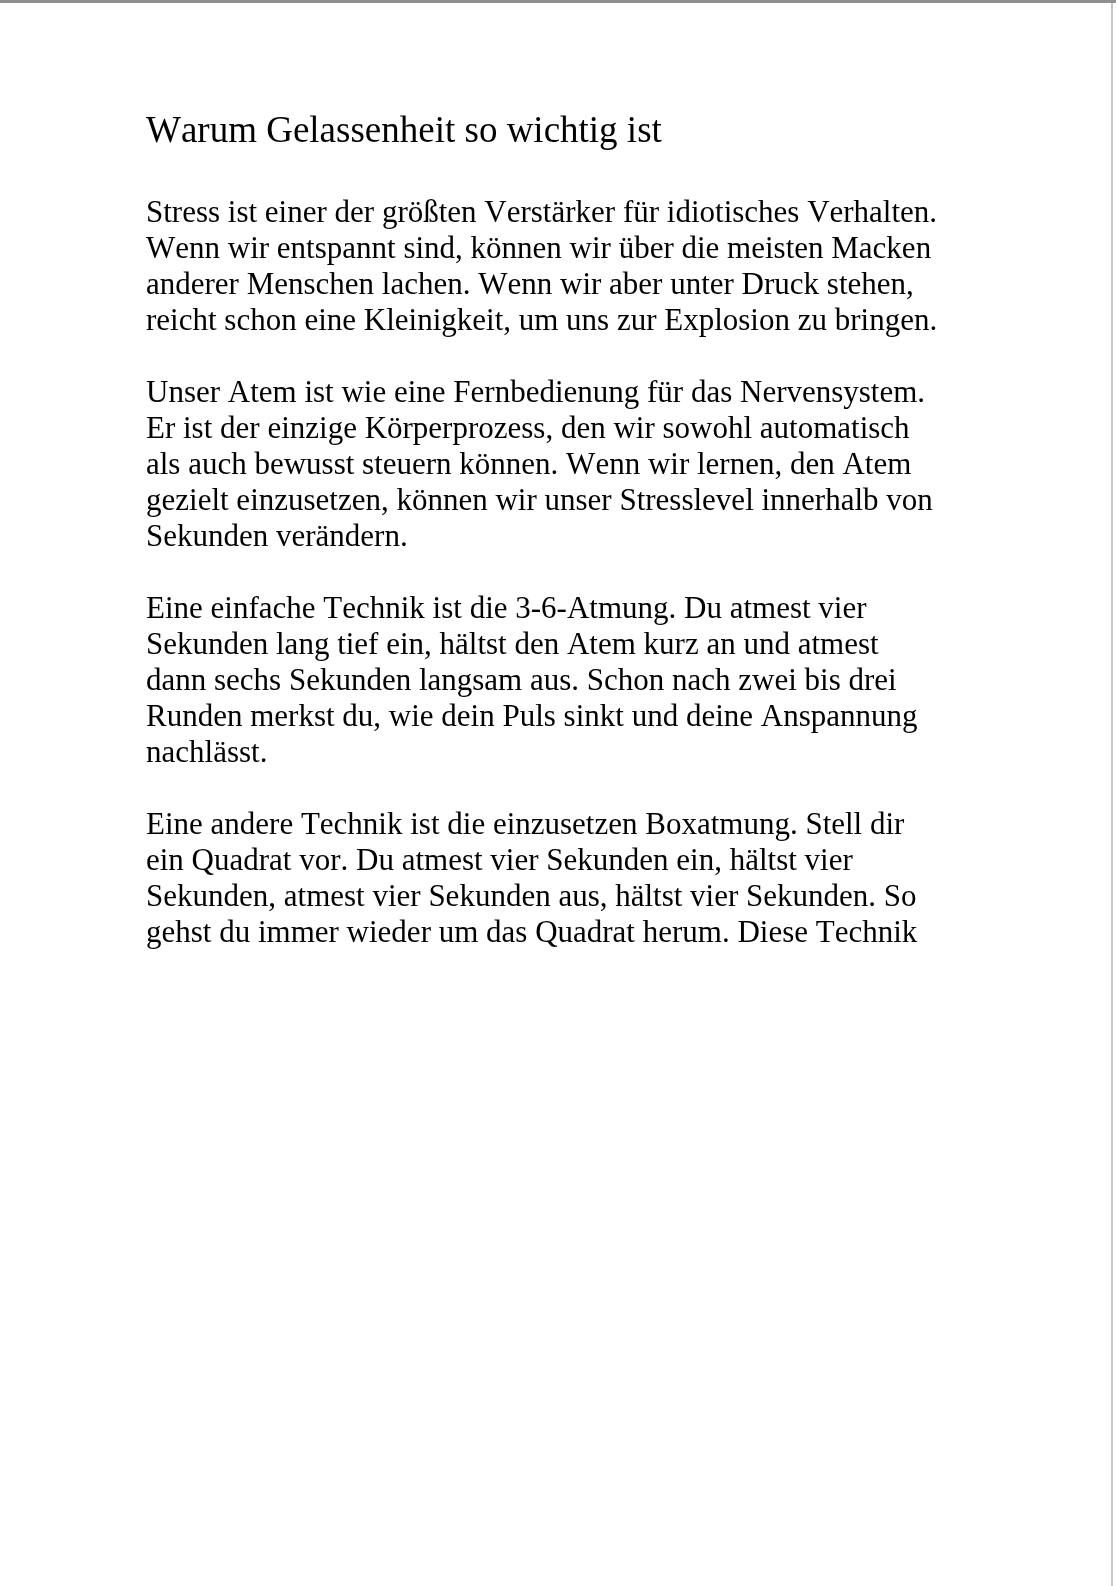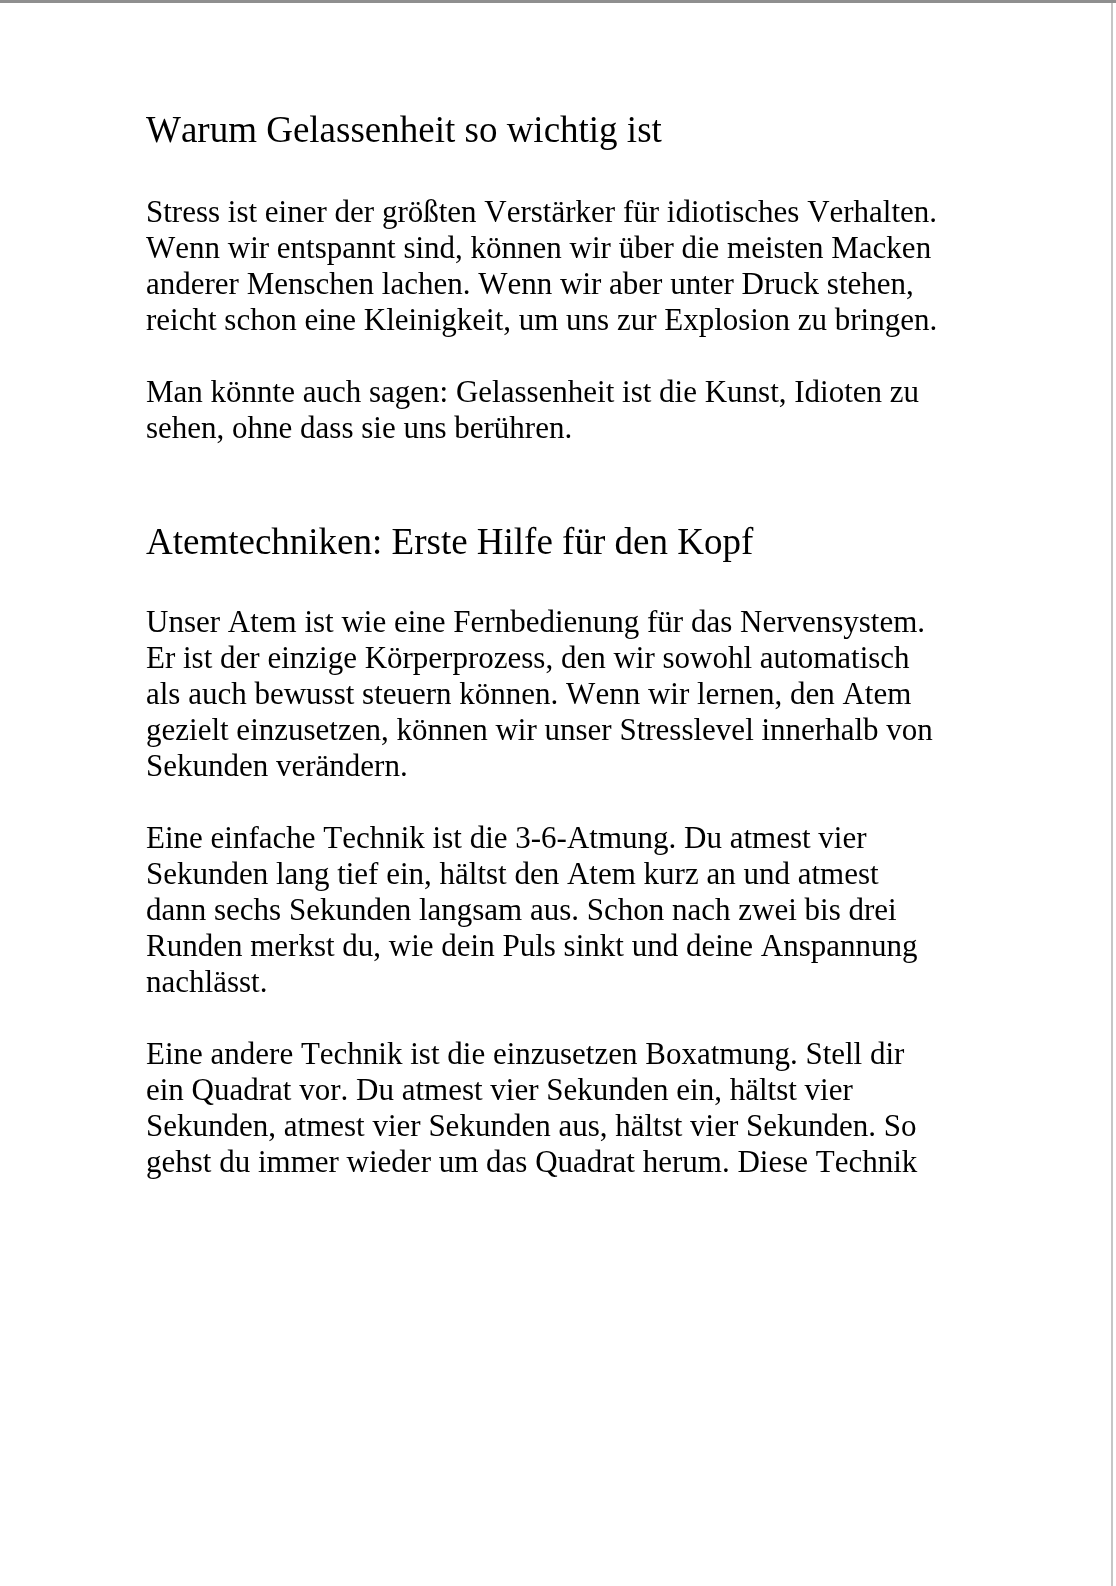--- a/index.html
+++ b/index.html
@@ -63,24 +63,22 @@
 
 <div class="page">
   <div class="page-top-edge"></div>
   <div class="page-right-edge"></div>
 
   <div class="content">
 
     <section>
       <h1>Warum Gelassenheit so wichtig ist</h1>
       <p>Stress ist einer der größten Verstärker für idiotisches Verhalten. Wenn wir entspannt sind, können wir über die meisten Macken anderer Menschen lachen. Wenn wir aber unter Druck stehen, reicht schon eine Kleinigkeit, um uns zur Explosion zu bringen.</p>
-      <p>Man könnte auch sagen: Gelassenheit ist die Kunst, Idioten zu sehen, ohne dass sie uns berühren.</p>
     </section>
 
     <section>
-      <h2>Atemtechniken: Erste Hilfe für den Kopf</h2>
       <p>Unser Atem ist wie eine Fernbedienung für das Nervensystem. Er ist der einzige Körperprozess, den wir sowohl automatisch als auch bewusst steuern können. Wenn wir lernen, den Atem gezielt einzusetzen, können wir unser Stresslevel innerhalb von Sekunden verändern.</p>
       <p>Eine einfache Technik ist die 3-6-Atmung. Du atmest vier Sekunden lang tief ein, hältst den Atem kurz an und atmest dann sechs Sekunden langsam aus. Schon nach zwei bis drei Runden merkst du, wie dein Puls sinkt und deine Anspannung nachlässt.</p>
       <p>Eine andere Technik ist die einzusetzen Boxatmung. Stell dir ein Quadrat vor. Du atmest vier Sekunden ein, hältst vier Sekunden, atmest vier Sekunden aus, hältst vier Sekunden. So gehst du immer wieder um das Quadrat herum. Diese Technik</p>
     </section>
 
   </div>
 </div>
 
 </body></html>

